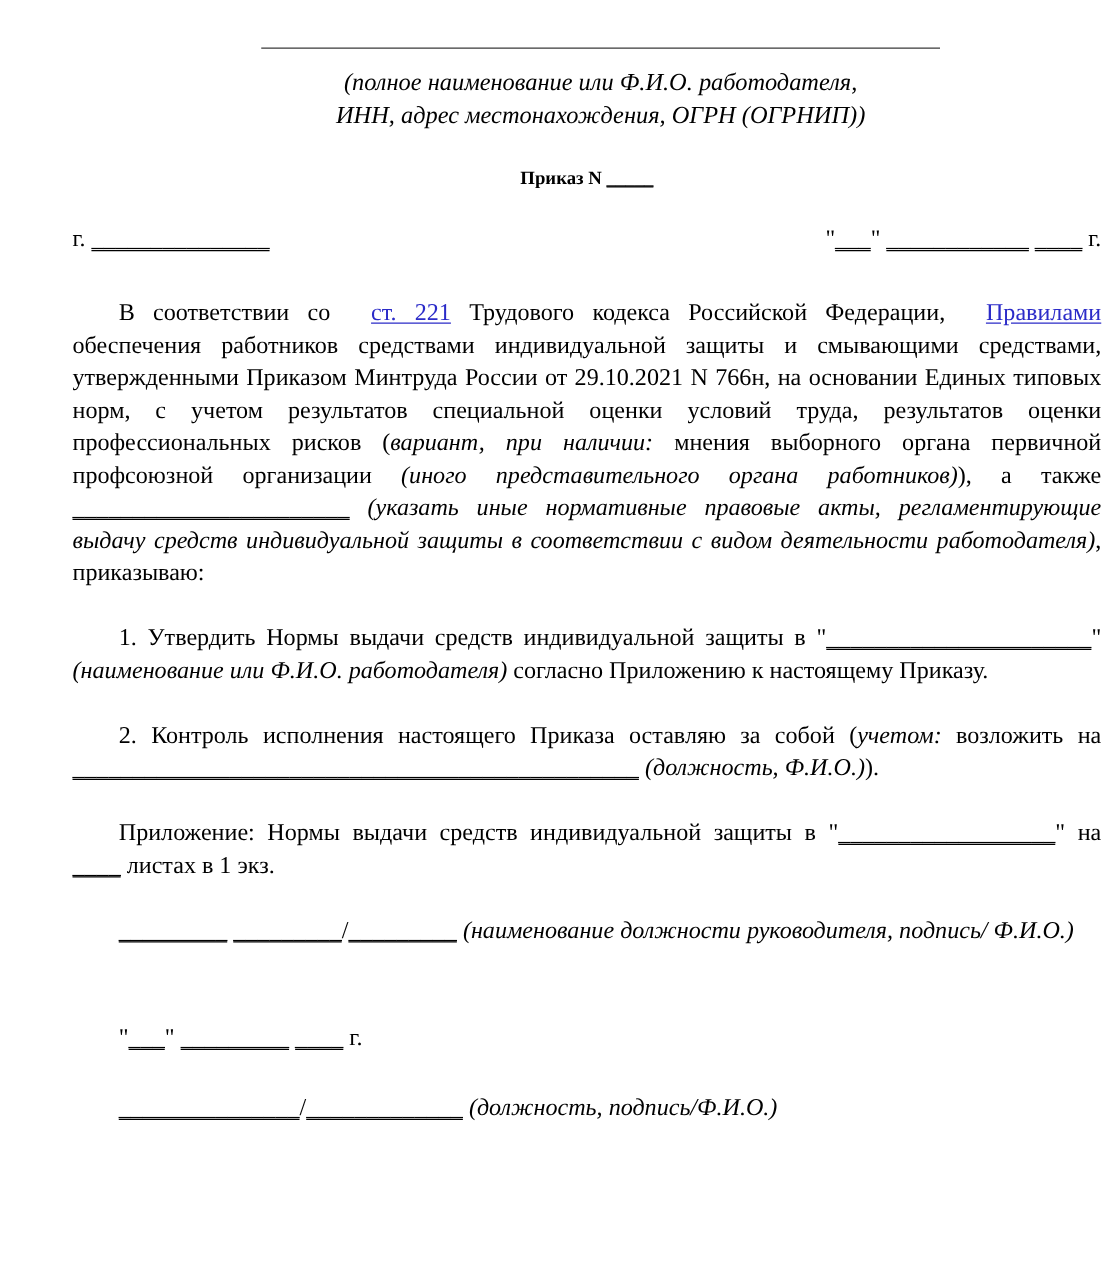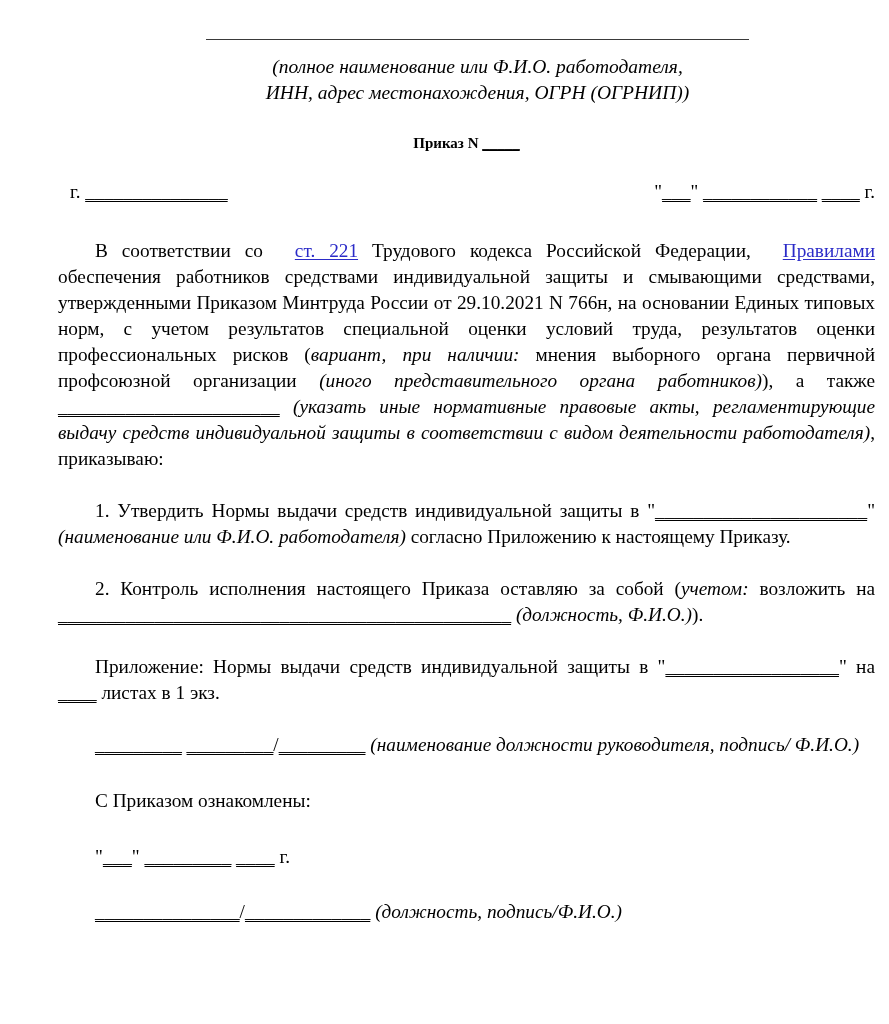--- a/index.html
+++ b/index.html
@@ -15,21 +15,21 @@
     color: #000000;
     font-size: 19px;
     line-height: 1.30;
     -webkit-font-smoothing: antialiased;
   }
   .page {
     position: relative;
     width: 889px;
     height: 1024px;
     box-sizing: border-box;
-    padding: 0 14px 0 58px;
+    padding: 0 8px 0 58px;
   }
   
   .hdr-rule-wrap {
     padding-top: 22px;
     text-align: center;
   }
   .hdr-rule {
     display: inline-block;
     width: 543px;
     margin-left: 22px;
@@ -60,21 +60,21 @@
     text-underline-offset: 2px;
   }
   
   .citydate {
     position: relative;
     margin-top: 27px;
     height: 28px;
   }
   .citydate .city {
     position: absolute;
-    left: 12px;
+    left: 0;
     top: 0;
     white-space: pre;
   }
   .citydate .date {
     position: absolute;
     right: 0;
     top: 0;
     white-space: pre;
   }
   
@@ -145,21 +145,20 @@
   <div class="gap-med"></div>
 
   <p class="body-par indent"><span>Приложение: Нормы выдачи средств индивидуальной защиты в "</span><span class="blank">__________________</span><span>" на </span><span class="blank">____</span><span> листах в 1 экз.</span></p>
 
   <div class="gap-med"></div>
 
   <p class="sign-par" style="text-indent:37px;"><span class="blank">_________</span><span> </span><span class="blank">_________</span><span>/</span><span class="blank">_________</span><span> </span><i>(наименование должности руководителя, подпись/ Ф.И.О.)</i></p>
 
   <div class="gap-big"></div>
 
-  <p class="sign-par" style="text-indent:37px;">С Приказом ознакомлены:</p>
 
   <div class="gap-big"></div>
 
   <p class="sign-par" style="text-indent:37px;"><span>"</span><span class="blank">___</span><span>"</span><span>&nbsp;</span><span class="blank">_________</span><span>&nbsp;</span><span class="blank">____</span><span> г.</span></p>
 
   <div class="gap-big"></div>
 
   <p class="sign-par" style="text-indent:37px;"><span class="blank">_______________</span><span>/</span><span class="blank">_____________</span><span> </span><i>(должность, подпись/Ф.И.О.)</i></p>
 
 </div>

